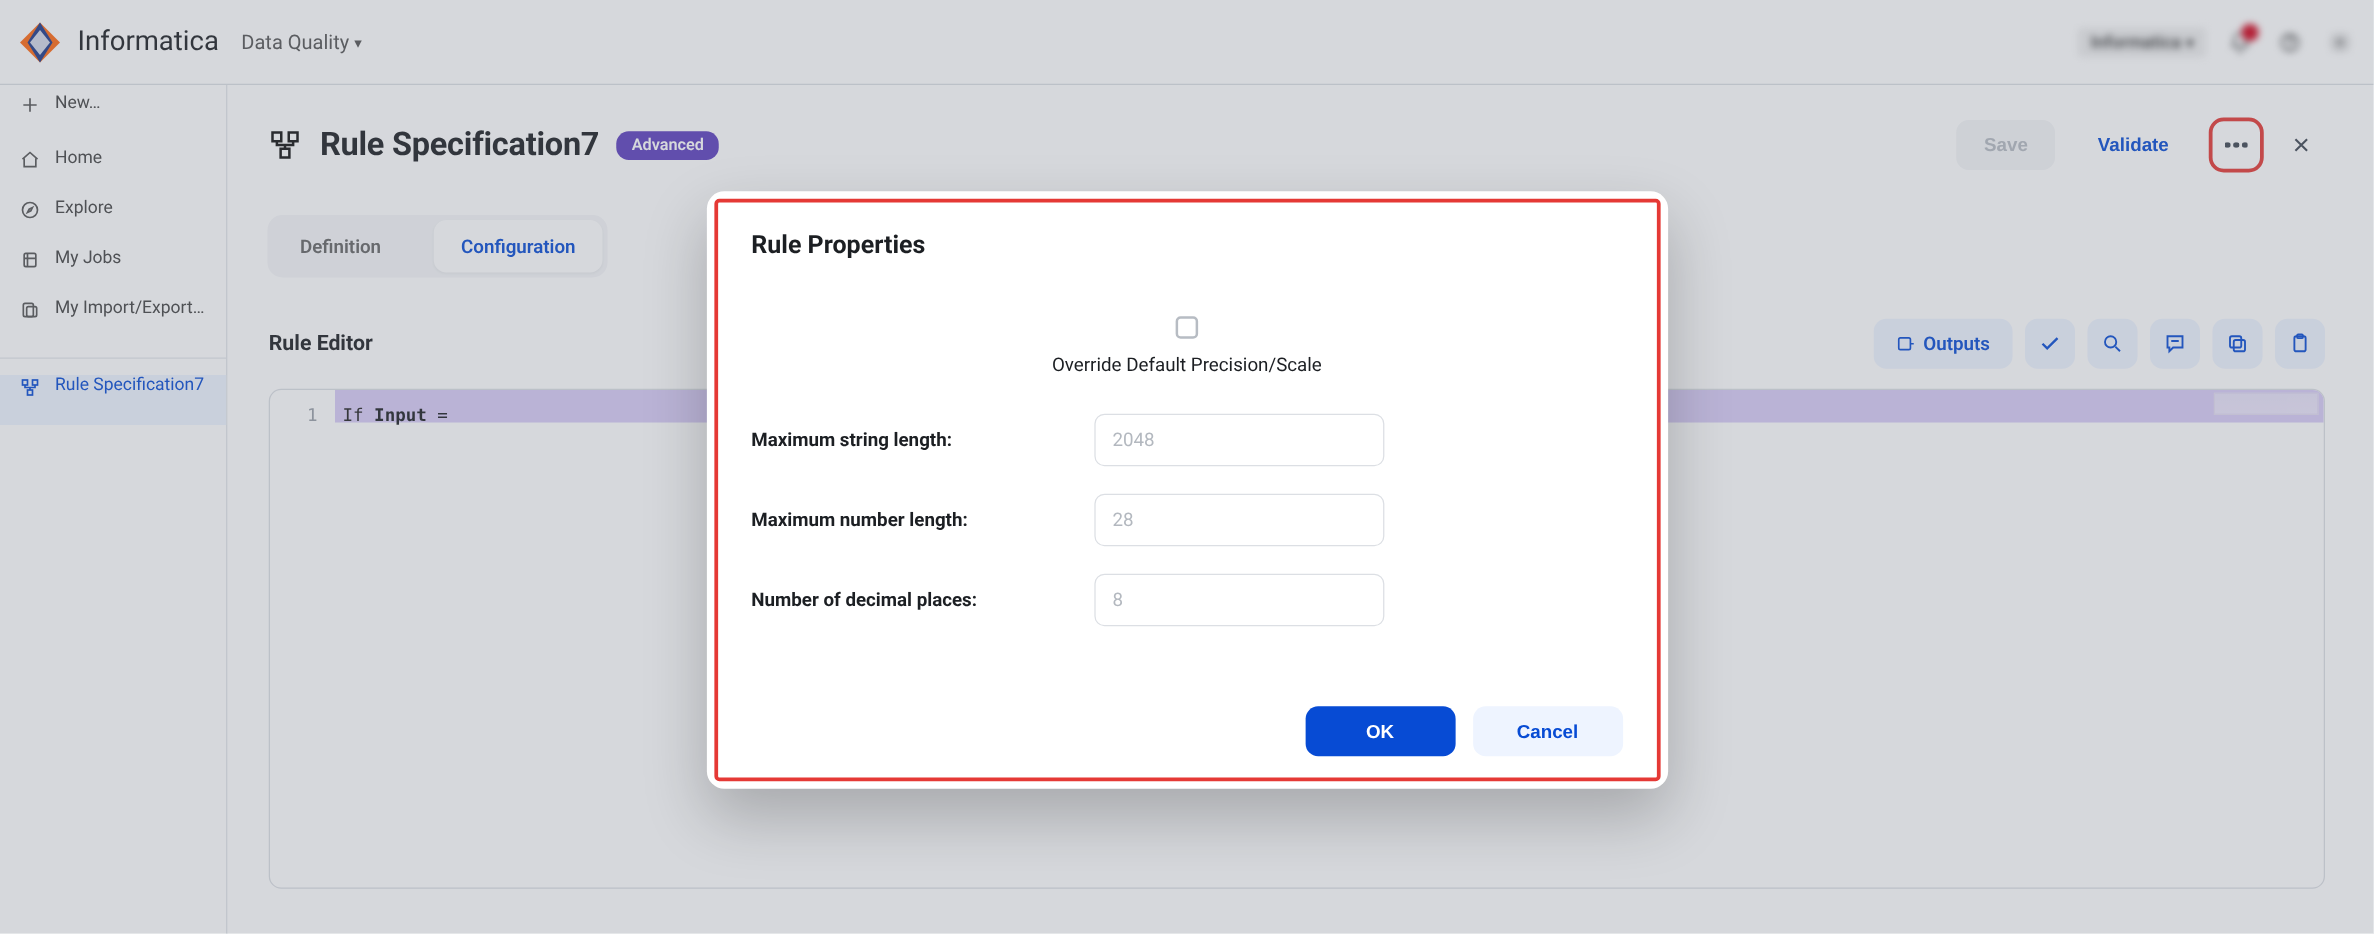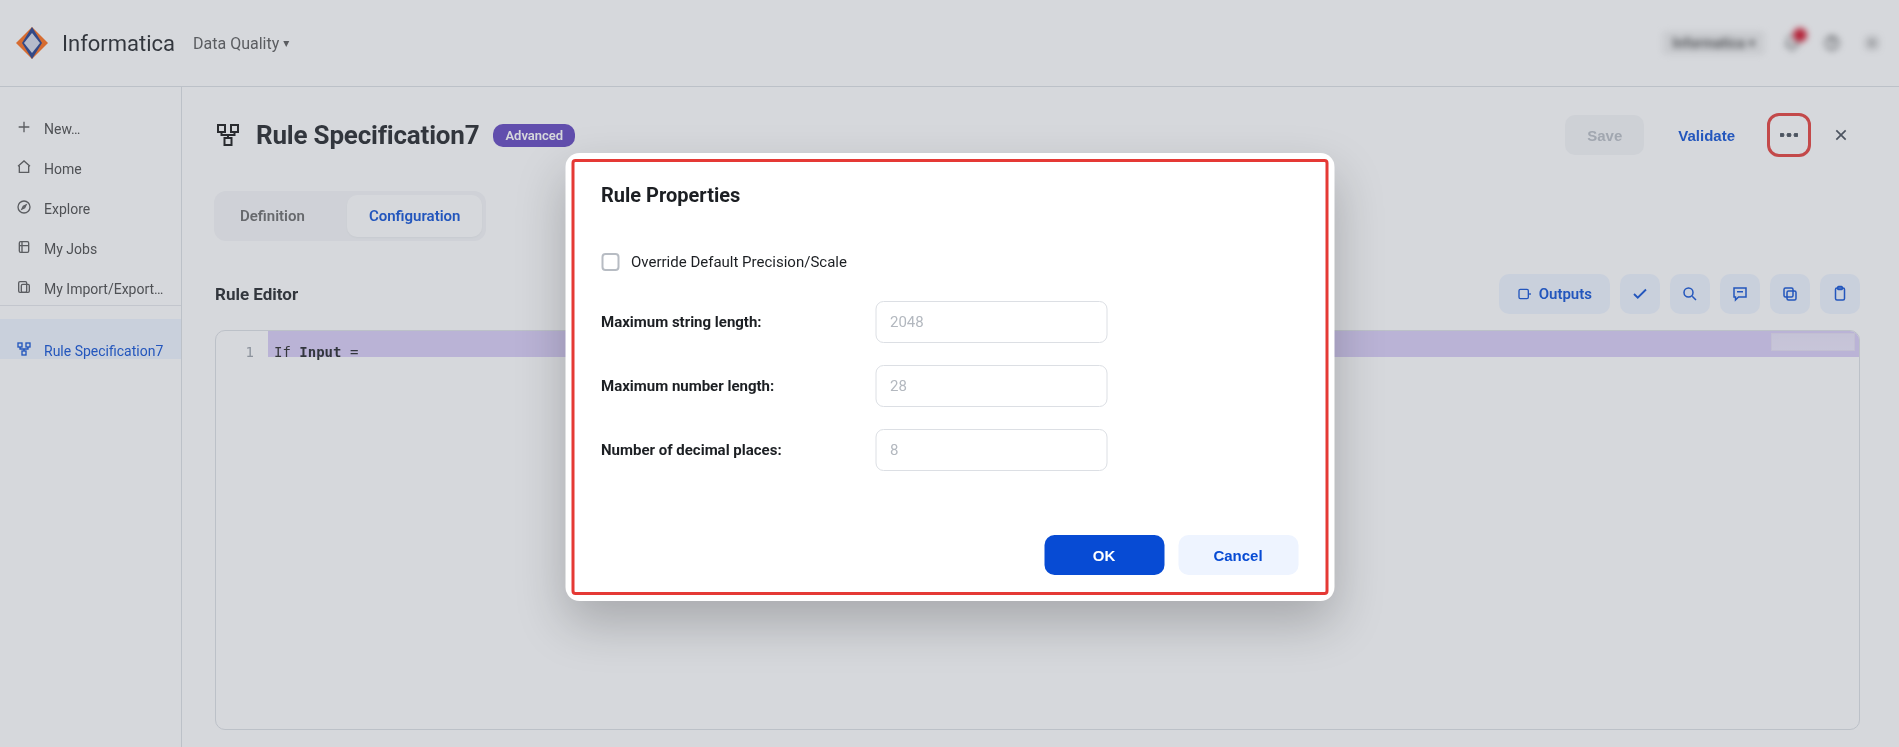--- a/index.html
+++ b/index.html
@@ -22,21 +22,21 @@
     color: var(--text);
     background: var(--bg-app);
     width: 1899px;
     height: 747px;
     overflow: hidden;
     position: relative;
   }
 
   
   .header {
-    height: 87px;
+    height: 68px;
     display:flex;
     align-items:center;
     padding: 0 14px;
     border-bottom: 1px solid var(--border);
     position: relative;
   }
   .logo { display:flex; align-items:center; gap:12px; }
   .logo-mark svg { display:block; }
   .logo-wordmark { font-size:22px; }
   .app-name { font-size:16px; color:#555; margin-left:6px; display:flex; align-items:center; gap:4px; }
@@ -58,21 +58,21 @@
 
   
   .sidebar {
     width: 182px;
     border-right: 1px solid var(--border);
     background: var(--bg-app);
     padding-top: 6px;
   }
   .side-item {
     height: 40px;
-    display:flex; align-items:flex-end;
+    display:flex; align-items:flex-start;
     gap:10px;
     padding: 0 14px;
     color: #444;
     cursor: pointer;
   }
   .side-item.first { height:44px; }
   .side-item .si-icon { width:20px; height:20px; display:flex; align-items:center; justify-content:center; color:#555; }
   .side-item.active { background:#eef4ff; color: var(--blue-strong); }
   .side-item.active .si-icon { color: var(--blue-strong); }
   .side-spacer { height:14px; border-top:1px solid var(--border-soft); margin-top:8px; padding-top:6px; }
@@ -156,21 +156,21 @@
     top:153px;
     width:769px;
     background:#fff; border-radius:14px;
     box-shadow: 0 22px 50px rgba(0,0,0,0.22);
     padding: 30px 36px 26px 36px;
   }
   .dialog.highlighted::before {
     content:""; position:absolute; inset:6px; border:3px solid #e53935; border-radius:4px; pointer-events:none;
   }
   .dialog-title { font-size:20px; font-weight:700; margin-bottom:46px; }
-  .check-row { display:flex; align-items:center; gap:12px; margin-bottom:30px; }
+  .check-row { display:flex; align-items:center; gap:12px; margin-bottom:30px;flex-direction:column; }
   .checkbox {
     width:18px; height:18px; border:2px solid #b7bcc3; border-radius:4px; background:#fff;
   }
   .check-label { font-size:15px; }
   .form-row {
     display:flex; align-items:center; gap:24px; margin-bottom:22px;
   }
   .form-label { width:250px; font-weight:700; font-size:15px; }
   .text-field {
     width:232px; height:42px; border:1px solid var(--border); border-radius:8px;

